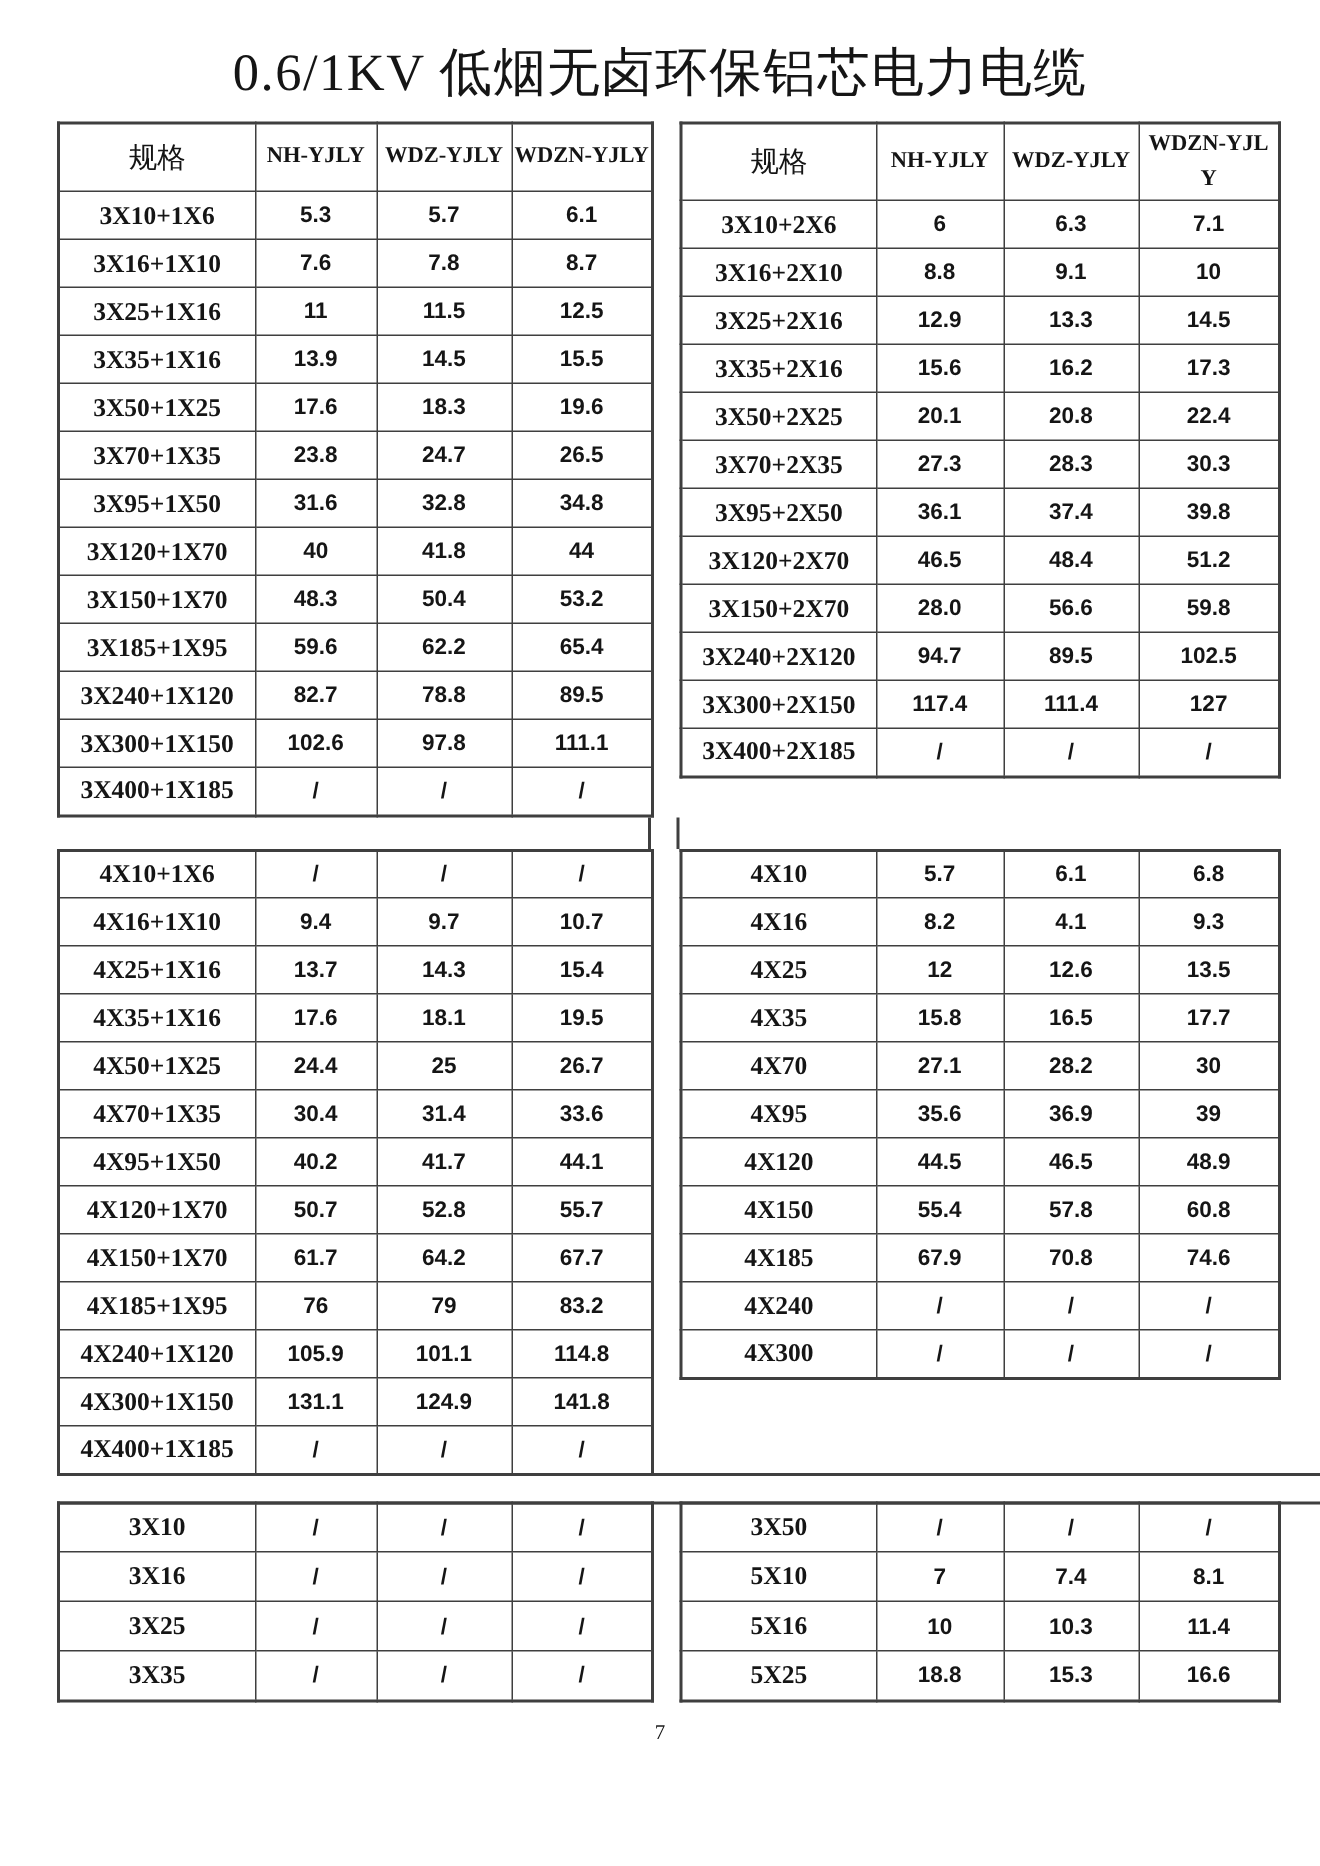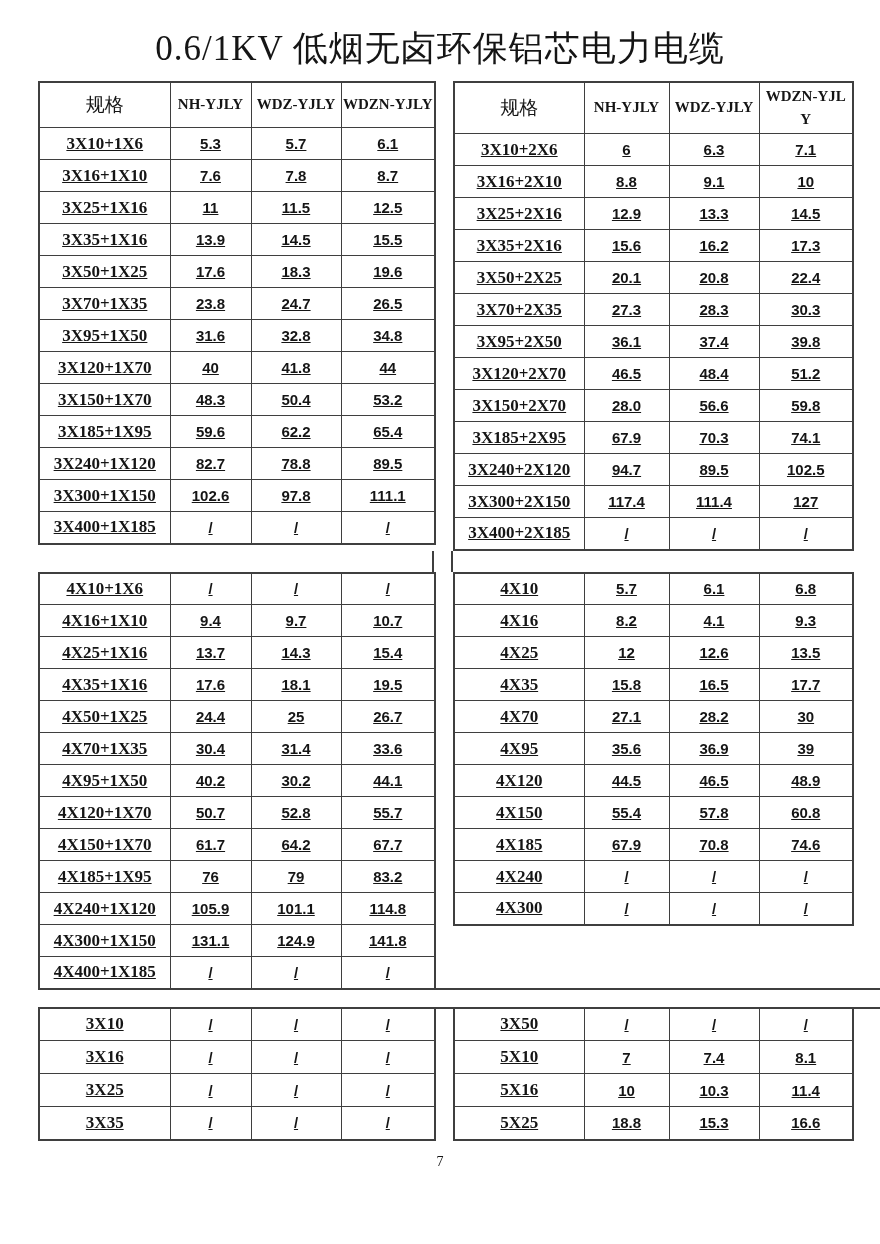--- a/index.html
+++ b/index.html
@@ -41,21 +41,21 @@
   table.right col:nth-child(3) { width: 90px;  }
   table.right col:nth-child(4) { width: 94px;  }
   th, td {
     border: 1px solid #3f3f3f;
     text-align: center;
     vertical-align: middle;
     padding: 0;
     overflow: hidden;
   }
   thead tr { height: 46px; }
-  tbody tr { height: 32px; text-decoration: underline; }
+  tbody tr { height: 32px; }
   .section-3 tbody tr { height: 33px; }
   th {
     font-family: "Liberation Serif", serif;
     font-weight: bold;
     font-size: 15px;
     white-space: nowrap;
     margin-left: 16px;
   }
   th.spec-h {
     font-size: 19px;
@@ -276,26 +276,20 @@
             <td class="val">48.4</td>
             <td class="val">51.2</td>
           </tr>
           <tr>
             <td class="spec">3X150+2X70</td>
             <td class="val">28.0</td>
             <td class="val">56.6</td>
             <td class="val">59.8</td>
           </tr>
           <tr>
-            <td class="spec">3X185+2X95</td>
-            <td class="val">67.9</td>
-            <td class="val">70.3</td>
-            <td class="val">74.1</td>
-          </tr>
-          <tr>
             <td class="spec">3X240+2X120</td>
             <td class="val">94.7</td>
             <td class="val">89.5</td>
             <td class="val">102.5</td>
           </tr>
           <tr>
             <td class="spec">3X300+2X150</td>
             <td class="val">117.4</td>
             <td class="val">111.4</td>
             <td class="val">127</td>
@@ -355,21 +349,21 @@
           </tr>
           <tr>
             <td class="spec">4X70+1X35</td>
             <td class="val">30.4</td>
             <td class="val">31.4</td>
             <td class="val">33.6</td>
           </tr>
           <tr>
             <td class="spec">4X95+1X50</td>
             <td class="val">40.2</td>
-            <td class="val">30.2</td>
+            <td class="val">41.7</td>
             <td class="val">44.1</td>
           </tr>
           <tr>
             <td class="spec">4X120+1X70</td>
             <td class="val">50.7</td>
             <td class="val">52.8</td>
             <td class="val">55.7</td>
           </tr>
           <tr>
             <td class="spec">4X150+1X70</td>

